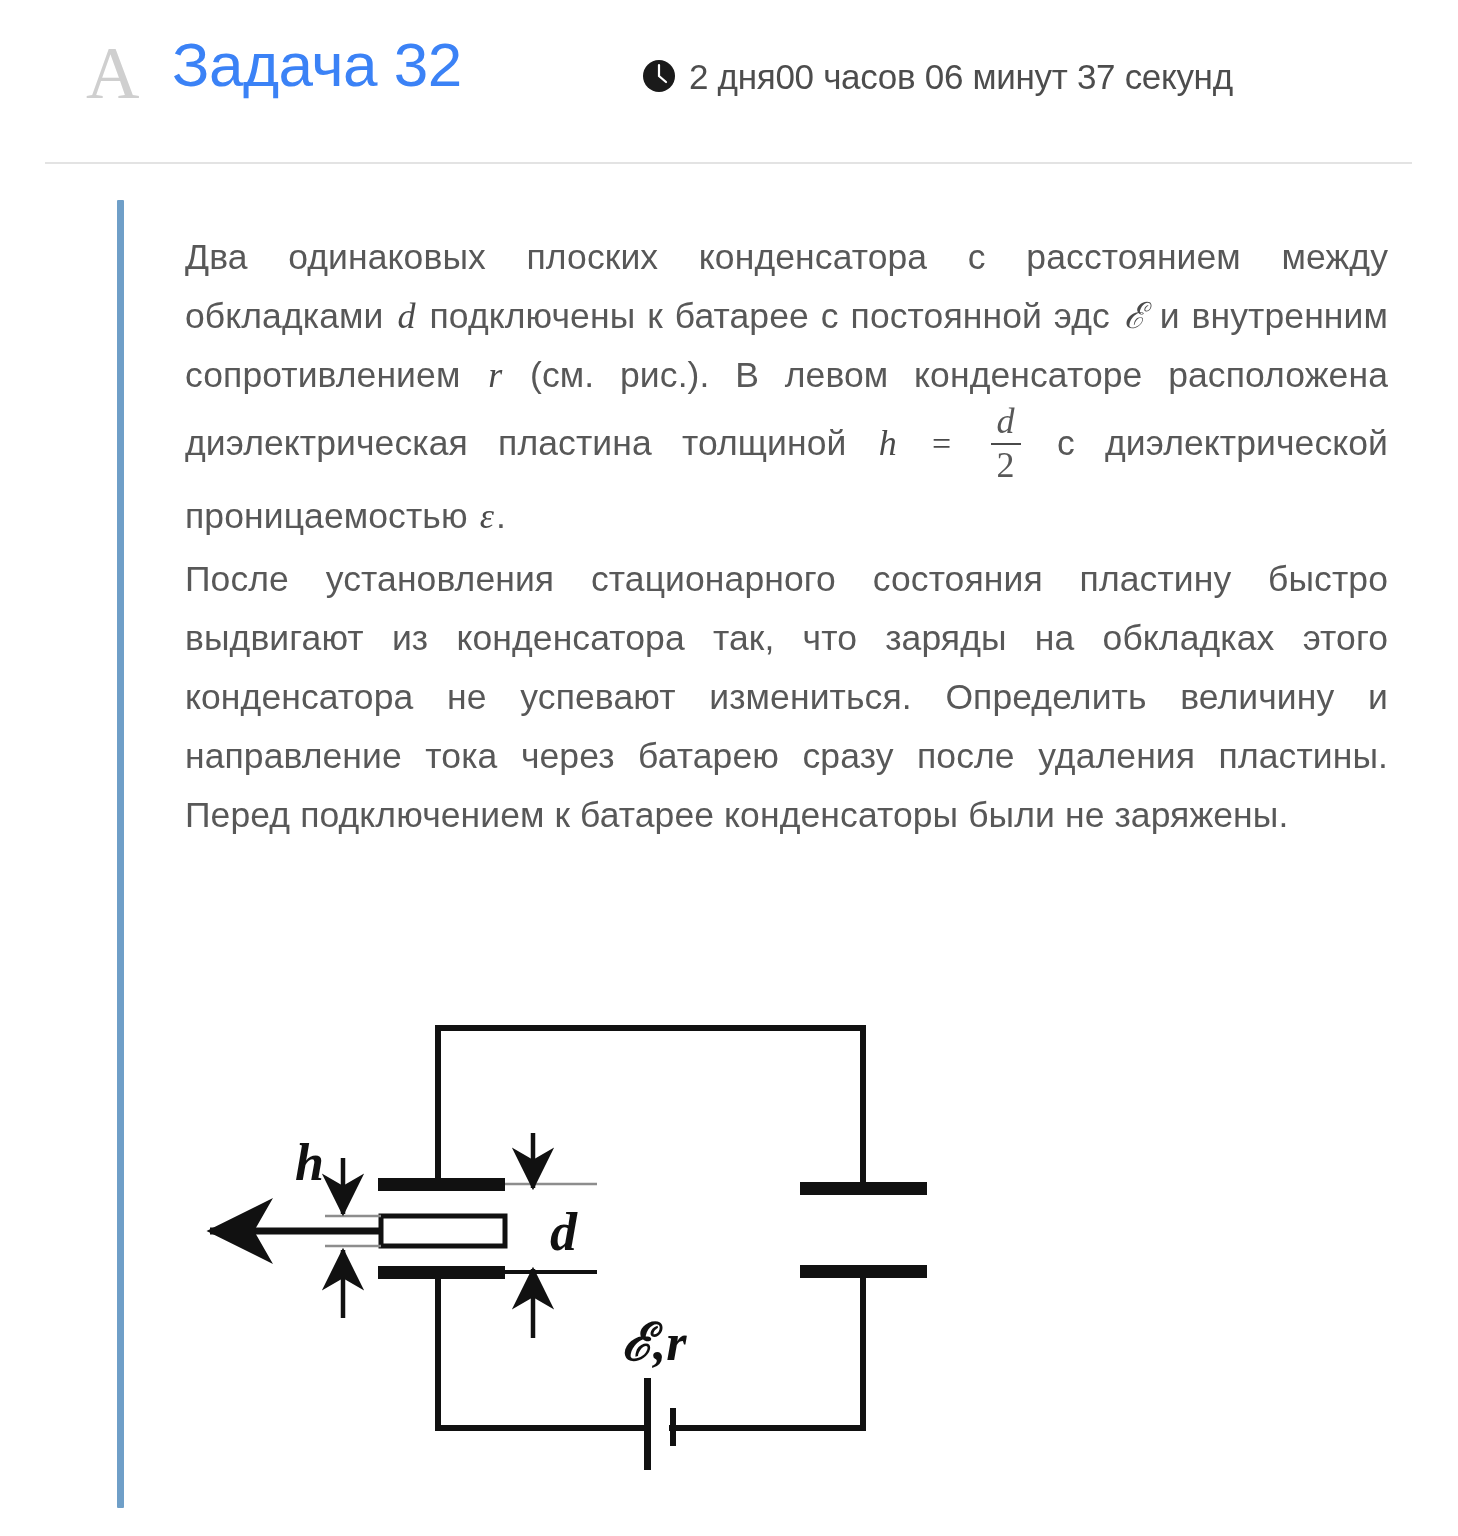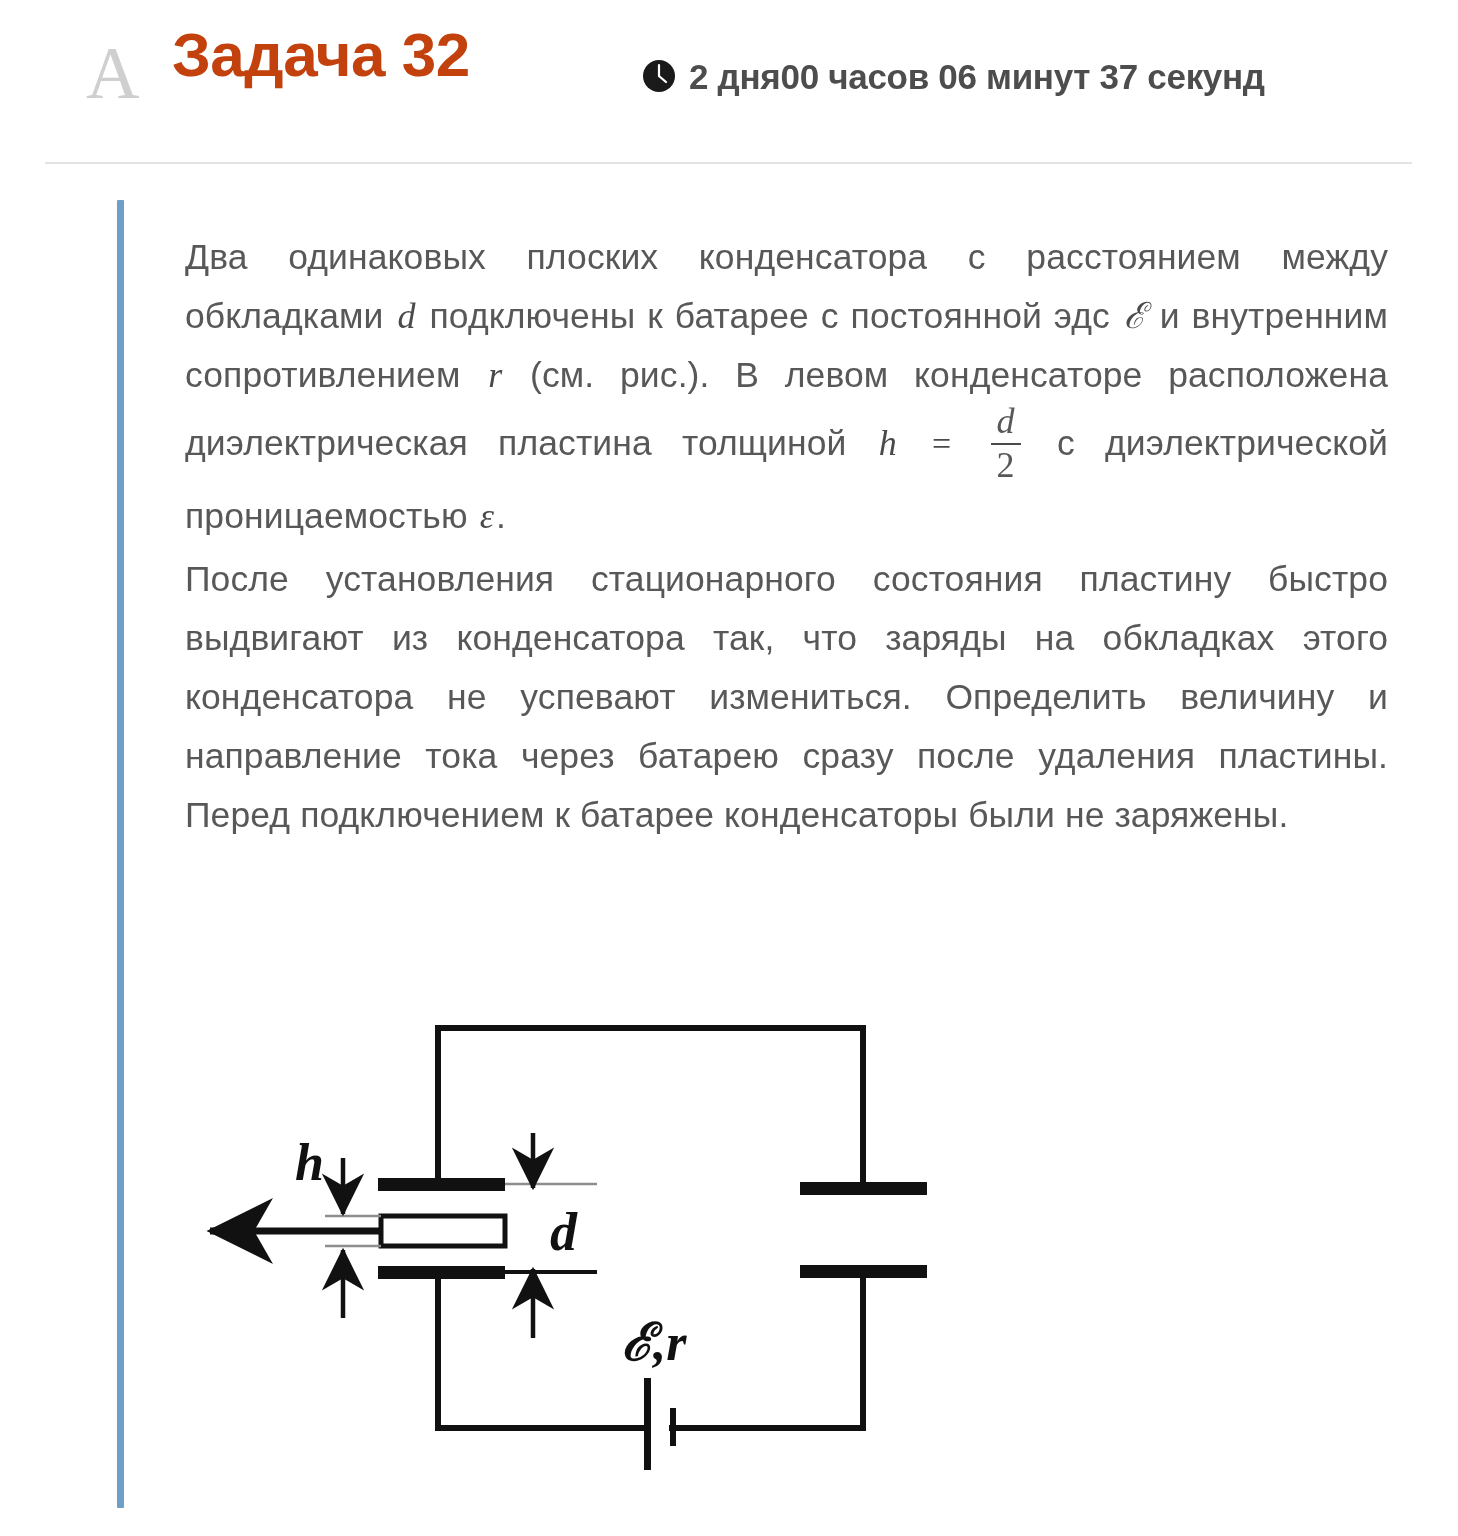--- a/index.html
+++ b/index.html
@@ -32,37 +32,36 @@
     font-family: "Liberation Serif", serif;
     font-size: 74px;
     line-height: 1;
     color: #cfcfcf;
     font-weight: 400;
     letter-spacing: 0;
   }
   .page-title {
     position: absolute;
     left: 172px;
-    top: 21px;
+    top: 31px;
     font-size: 62px;
     line-height: 1.1;
-    color: #c2410c;
-    font-weight: 700;
+    color: #3b82f6;
+    font-weight: 400;
     letter-spacing: -0.5px;
     white-space: nowrap;
   }
   .timer-wrap {
     position: absolute;
     left: 641px;
     top: 58px;
     display: flex;
     align-items: center;
     gap: 12px;
     white-space: nowrap;
-    font-weight: bold;
   }
   .clock-icon {
     display: inline-block;
     width: 36px;
     height: 36px;
     flex: 0 0 auto;
   }
   .timer-text {
     font-size: 35px;
     color: #4d4d4d;

